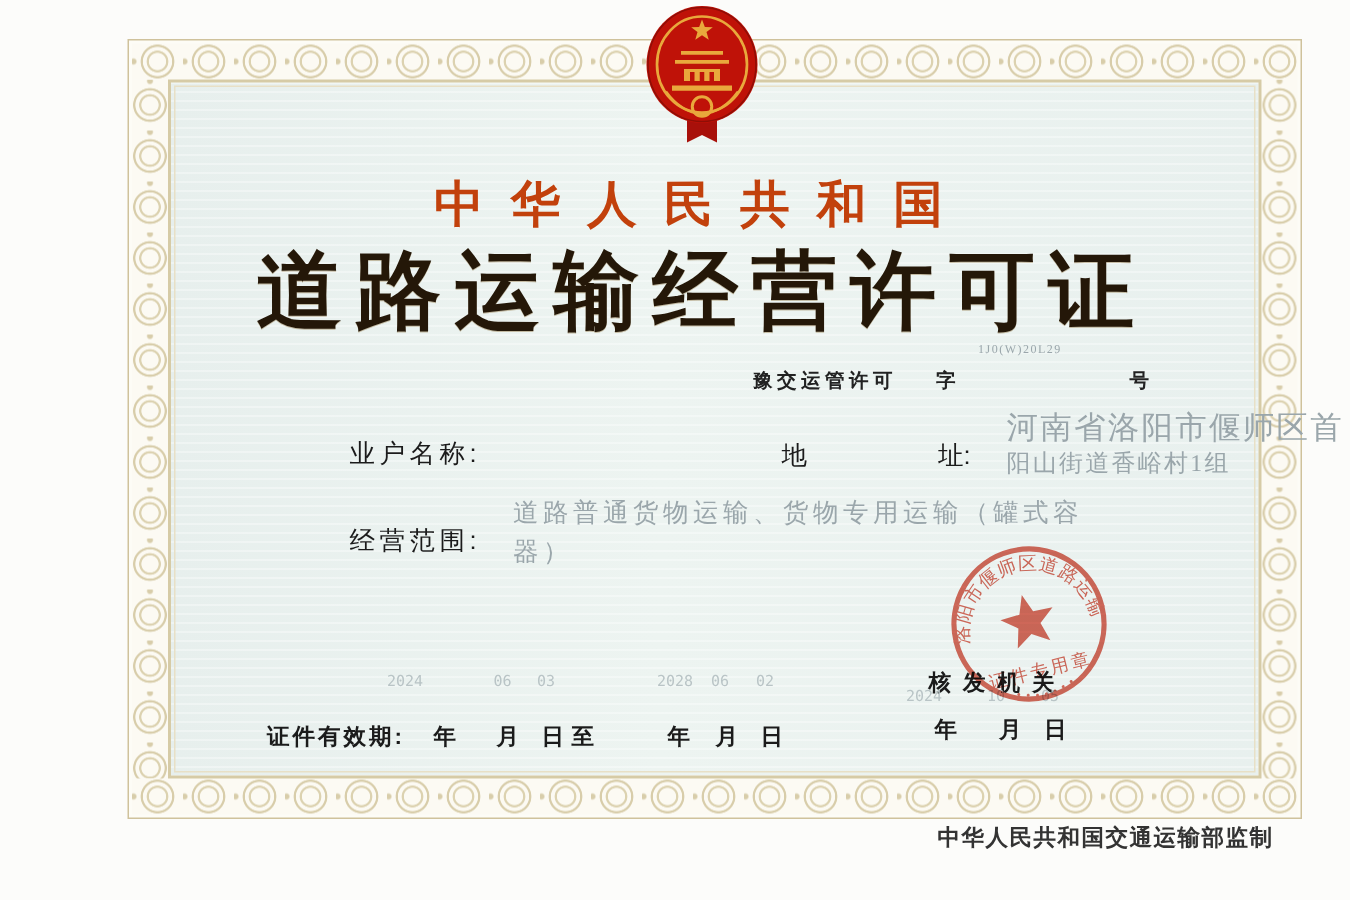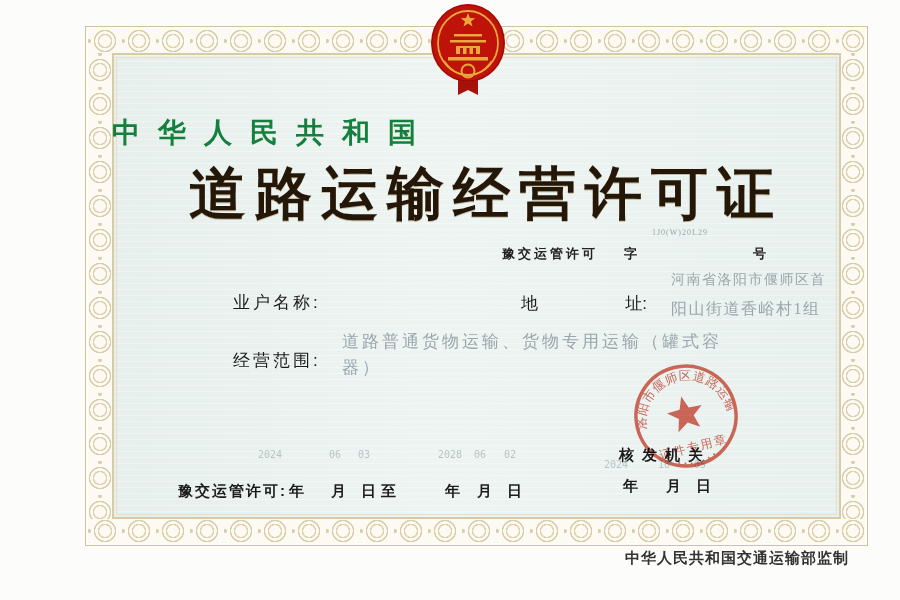--- a/index.html
+++ b/index.html
@@ -32,46 +32,45 @@
   .cert-inner{
     position:absolute; inset:26px; box-sizing:border-box;
     border:2px solid #d6cba6; outline:1px solid #e8e0c6; outline-offset:-5px;
     background:
       repeating-linear-gradient(180deg, rgba(255,255,255,.35) 0 1px, rgba(255,255,255,0) 1px 6px),
       linear-gradient(90deg,#e7efed 0%,#edf4f1 45%,#e8f0ee 100%);
   }
   
   .abs{position:absolute; white-space:nowrap;}
   .country{
-    left:112px; top:114px; width:712px; 
-    font-size:28px; font-weight:bold; letter-spacing:18px; color:#15803d;
+    left:112px; top:114px; width:712px; text-align:center;
+    font-size:33px; font-weight:bold; letter-spacing:18px; color:#c2410c;
   }
   .main-title{
     left:112px; top:156px; width:712px; text-align:center;
     font-family:"Liberation Serif","DejaVu Serif",serif;
     font-size:57px; font-weight:bold; letter-spacing:9px; color:#241708;
     text-shadow:0 1px 0 rgba(120,84,20,.35);
-    margin-left:18px;
   }
   .lic-prefix{left:502px; top:245px; font-size:13px; font-weight:600; letter-spacing:3px; color:#222;}
   .lic-zi{left:624px; top:245px; font-size:13px; font-weight:600; color:#222;}
   .lic-hao{left:753px; top:245px; font-size:13px; font-weight:600; color:#222;}
   .micro-code{left:652px; top:228px; font-size:8px; color:#c4cbc5; letter-spacing:1px;text-align:center;}
 
   .label{font-size:17px; font-weight:normal; color:#1b1b1b; letter-spacing:3px;}
   .owner-label{left:233px; top:291px;}
   .addr-label{left:521px; top:292px; width:126px; display:flex; justify-content:space-between; letter-spacing:0;}
   .scope-label{left:233px; top:349px;}
 
   .faint{
     font-family:"Liberation Serif","DejaVu Serif",serif;
     color:#9aa6ab;
   }
   .owner-value{left:347px; top:266px; font-size:17px; letter-spacing:0.5px;}
-  .addr-line1{left:671px; top:271px; font-size:14px; letter-spacing:1.5px;}
+  .addr-line1{left:671px; top:271px; font-size:21px; letter-spacing:1.5px;}
   .addr-line2{left:671px; top:299px; font-size:16px; letter-spacing:1.5px;}
   .scope-line1{left:342px; top:330px; font-size:17px; letter-spacing:3px;}
   .scope-line2{left:342px; top:356px; font-size:17px; letter-spacing:3px;}
 
   .issuer-label{left:619px; top:446px; font-size:15px; font-weight:bold; letter-spacing:8px; color:#1b1b1b;}
   .fdate{font-size:10px; color:#b9c4c6; font-family:"DejaVu Sans Mono","Liberation Mono",monospace;}
   .ymd{font-size:15px; font-weight:bold; color:#1b1b1b;}
 
   .validity-label{left:178px; top:482px; font-size:15px; font-weight:bold; letter-spacing:2px; color:#1b1b1b;}
 
@@ -134,21 +133,21 @@
   <div class="abs faint scope-line2">器）</div>
 
   <div class="abs issuer-label">核发机关</div>
   <div class="abs fdate" style="left:604px; top:459px;">2024</div>
   <div class="abs fdate" style="left:658px; top:459px;">10</div>
   <div class="abs fdate" style="left:694px; top:459px;">05</div>
   <div class="abs ymd" style="left:623px; top:477px;">年</div>
   <div class="abs ymd" style="left:666px; top:477px;">月</div>
   <div class="abs ymd" style="left:696px; top:477px;">日</div>
 
-  <div class="abs validity-label">豫交运管许可:</div>
+  <div class="abs validity-label">证件有效期:</div>
   <div class="abs fdate" style="left:258px; top:449px;">2024</div>
   <div class="abs fdate" style="left:329px; top:449px;">06</div>
   <div class="abs fdate" style="left:358px; top:449px;">03</div>
   <div class="abs fdate" style="left:438px; top:449px;">2028</div>
   <div class="abs fdate" style="left:474px; top:449px;">06</div>
   <div class="abs fdate" style="left:504px; top:449px;">02</div>
 
   <div class="abs ymd" style="left:289px; top:482px;">年</div>
   <div class="abs ymd" style="left:331px; top:482px;">月</div>
   <div class="abs ymd" style="left:361px; top:482px;">日</div>

